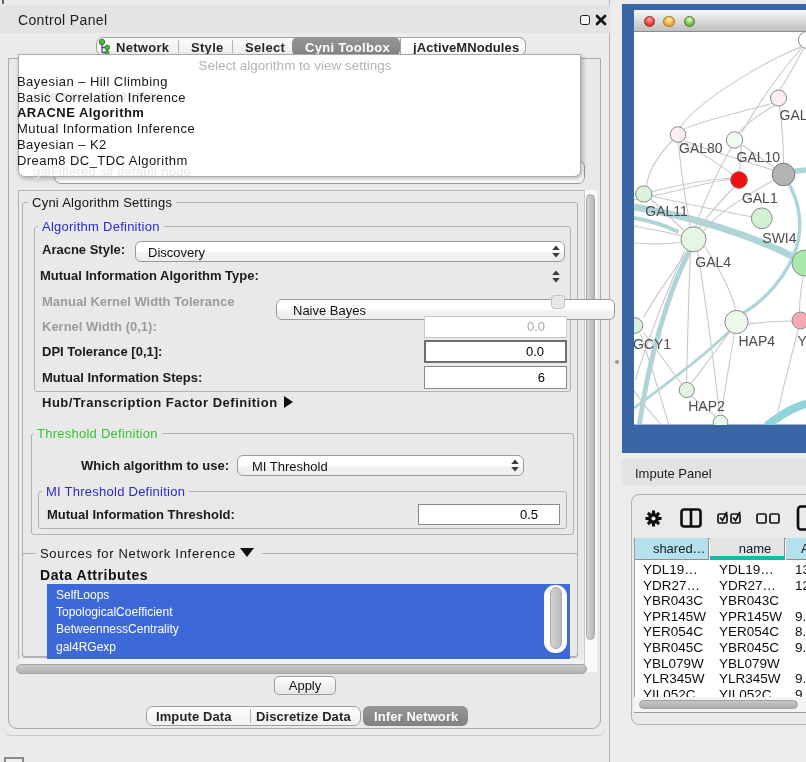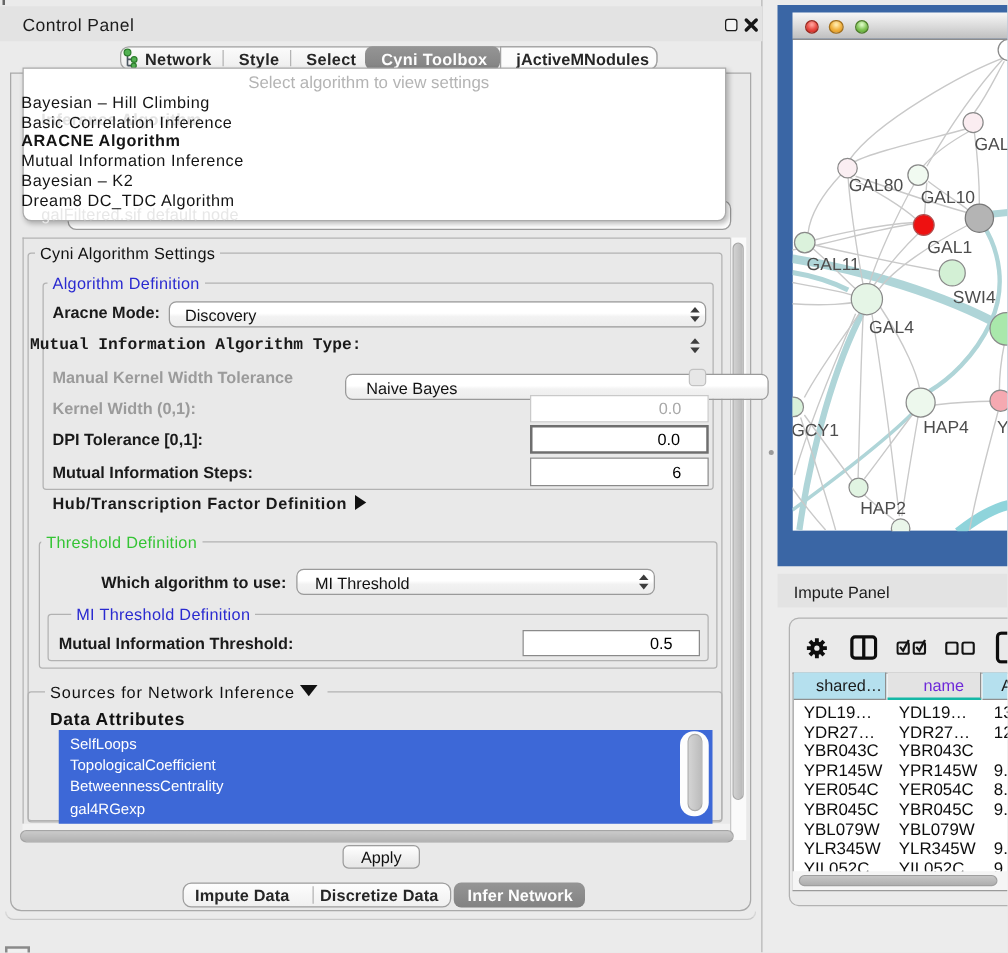--- a/index.html
+++ b/index.html
@@ -58,29 +58,29 @@
 <div class="abs" style="left:18px;top:659px;width:566px;height:13px;background:#f2f2f2;"></div>
 <div class="abs" style="left:16px;top:663.5px;width:571px;height:10.5px;background:linear-gradient(180deg,#cacaca,#b2b2b2);border:1px solid #a5a5a5;border-radius:5.5px;"></div>
 
 <div class="grp" style="left:22px;top:202px;width:556px;height:456px;">
   <span class="gt" style="left:5px;color:#111;">Cyni Algorithm Settings</span>
 </div>
 
 <div class="grp" style="left:34px;top:226px;width:537px;height:166px;">
   <span class="gt" style="left:3px;color:#2a2ad0;">Algorithm Definition</span>
 </div>
-<div class="abs blab" style="left:42px;top:241.5px;">Aracne Mode:</div>
+<div class="abs blab" style="left:42px;top:241.5px;">Aracne Style:</div>
 <div class="combo" style="left:135px;top:241px;width:430px;height:21px;">
     <span style="position:absolute;left:12px;top:3px;">Discovery</span>
   </div>
 <svg class="abs" style="left:551px;top:245px" width="10" height="13" viewBox="0 0 10 13">
     <path d="M5 0.5 L8.8 5 L1.2 5 Z" fill="#3c3c3c"></path>
     <path d="M5 12.5 L1.2 8 L8.8 8 Z" fill="#3c3c3c"></path>
   </svg>
-<div class="abs blab" style="left:24px;top:267.5px;font-family:Liberation Mono, monospace;">Mutual Information Algorithm Type:</div>
+<div class="abs blab" style="left:40px;top:267.5px;">Mutual Information Algorithm Type:</div>
 <div class="combo" style="left:276px;top:266px;width:339px;height:21px;margin-top:33px;">
     <span style="position:absolute;left:16px;top:3px;">Naive Bayes</span>
   </div>
 <svg class="abs" style="left:551px;top:270px" width="10" height="13" viewBox="0 0 10 13">
     <path d="M5 0.5 L8.8 5 L1.2 5 Z" fill="#3c3c3c"></path>
     <path d="M5 12.5 L1.2 8 L8.8 8 Z" fill="#3c3c3c"></path>
   </svg>
 <div class="abs glab" style="left:42px;top:294px;">Manual Kernel Width Tolerance</div>
 <div class="abs" style="left:551px;top:295px;width:14px;height:14px;background:#e7e7e7;border:1px solid #c2c2c2;border-radius:3.5px;"></div>
 <div class="abs glab" style="left:42px;top:319px;">Kernel Width (0,1):</div>
@@ -98,21 +98,21 @@
 </div>
 <div class="abs blab" style="left:81px;top:458px;">Which algorithm to use:</div>
 <div class="combo" style="left:237px;top:455px;width:287px;height:21px;">
     <span style="position:absolute;left:14px;top:3px;">MI Threshold</span>
   </div>
 <svg class="abs" style="left:510px;top:459px" width="10" height="13" viewBox="0 0 10 13">
     <path d="M5 0.5 L8.8 5 L1.2 5 Z" fill="#3c3c3c"></path>
     <path d="M5 12.5 L1.2 8 L8.8 8 Z" fill="#3c3c3c"></path>
   </svg>
 <div class="grp" style="left:38px;top:491px;width:529px;height:38px;">
-  <span class="gt" style="left:18px;color:#2a2ad0;">MI Threshold Definition</span>
+  <span class="gt" style="left:3px;color:#2a2ad0;">MI Threshold Definition</span>
 </div>
 <div class="abs blab" style="left:47px;top:506.5px;">Mutual Information Threshold:</div>
 <div class="field" style="left:418px;top:504px;width:142px;height:21px;border:1px solid #8a8a8a;color:#000;line-height:19px;">0.5</div>
 
 <div class="grp" style="left:22px;top:553px;width:556px;height:104px;">
   <span class="gt" style="left:13px;color:#111;letter-spacing:.7px;padding-right:26px;">Sources for Network Inference</span>
 </div>
 <div class="cartip" style="left:240px;top:548px;border-top:9px solid #111;border-left:7.5px solid transparent;border-right:7.5px solid transparent;"></div>
 <div class="abs" style="left:40px;top:567px;font-size:14px;letter-spacing:.55px;font-weight:bold;color:#111;">Data Attributes</div>
 
@@ -264,21 +264,21 @@
 <svg class="abs" style="left:756px;top:513px" width="24" height="11" viewBox="0 0 24 11">
  <rect x="1" y="1" width="9" height="9" rx="1.5" fill="none" stroke="#141414" stroke-width="1.7"></rect>
  <rect x="14" y="1" width="9" height="9" rx="1.5" fill="none" stroke="#141414" stroke-width="1.7"></rect>
 </svg>
 <svg class="abs" style="left:796px;top:505px" width="10" height="26" viewBox="0 0 10 26">
  <rect x="2" y="1.5" width="18" height="23" rx="3" fill="none" stroke="#0d0d0d" stroke-width="2.6"></rect>
 </svg>
 
 <div class="abs" style="left:634px;top:538px;width:172px;height:174px;background:#fff;border-top:1px solid #9a9a9a;border-left:1px solid #9a9a9a;"></div>
 <div class="abs" style="left:634.5px;top:538px;width:74.5px;height:22px;background:#b5e0ee;border-right:1px solid #8f8f8f;border-bottom:1px solid #8f8f8f;text-align:center;text-indent:16px;font-size:13px;line-height:22px;color:#1a1a1a;">shared…</div>
-<div class="abs" style="left:710px;top:538px;width:75px;height:22px;background:#e3e3e3;border-right:1px solid #8f8f8f;border-bottom:2px solid #14b8a6;text-align:center;text-indent:16px;font-size:13px;line-height:22px;color:#6d28d9;">name</div>
+<div class="abs" style="left:710px;top:538px;width:75px;height:22px;background:#e3e3e3;border-right:1px solid #8f8f8f;border-bottom:4px solid #14b8a6;text-align:center;text-indent:16px;font-size:13px;line-height:22px;color:#0f172a;">name</div>
 <div class="abs" style="left:786px;top:538px;width:20px;height:22px;background:#b5e0ee;border-bottom:1px solid #8f8f8f;font-size:13px;line-height:22px;color:#1a1a1a;"><span style="margin-left:15px;">A</span></div>
 <div class="abs" style="left:643px;top:562px;font-size:13.5px;color:#0d0d0d;line-height:15.6px;white-space:pre;">YDL19…
 YDR27…
 YBR043C
 YPR145W
 YER054C
 YBR045C
 YBL079W
 YLR345W
 YIL052C</div>

